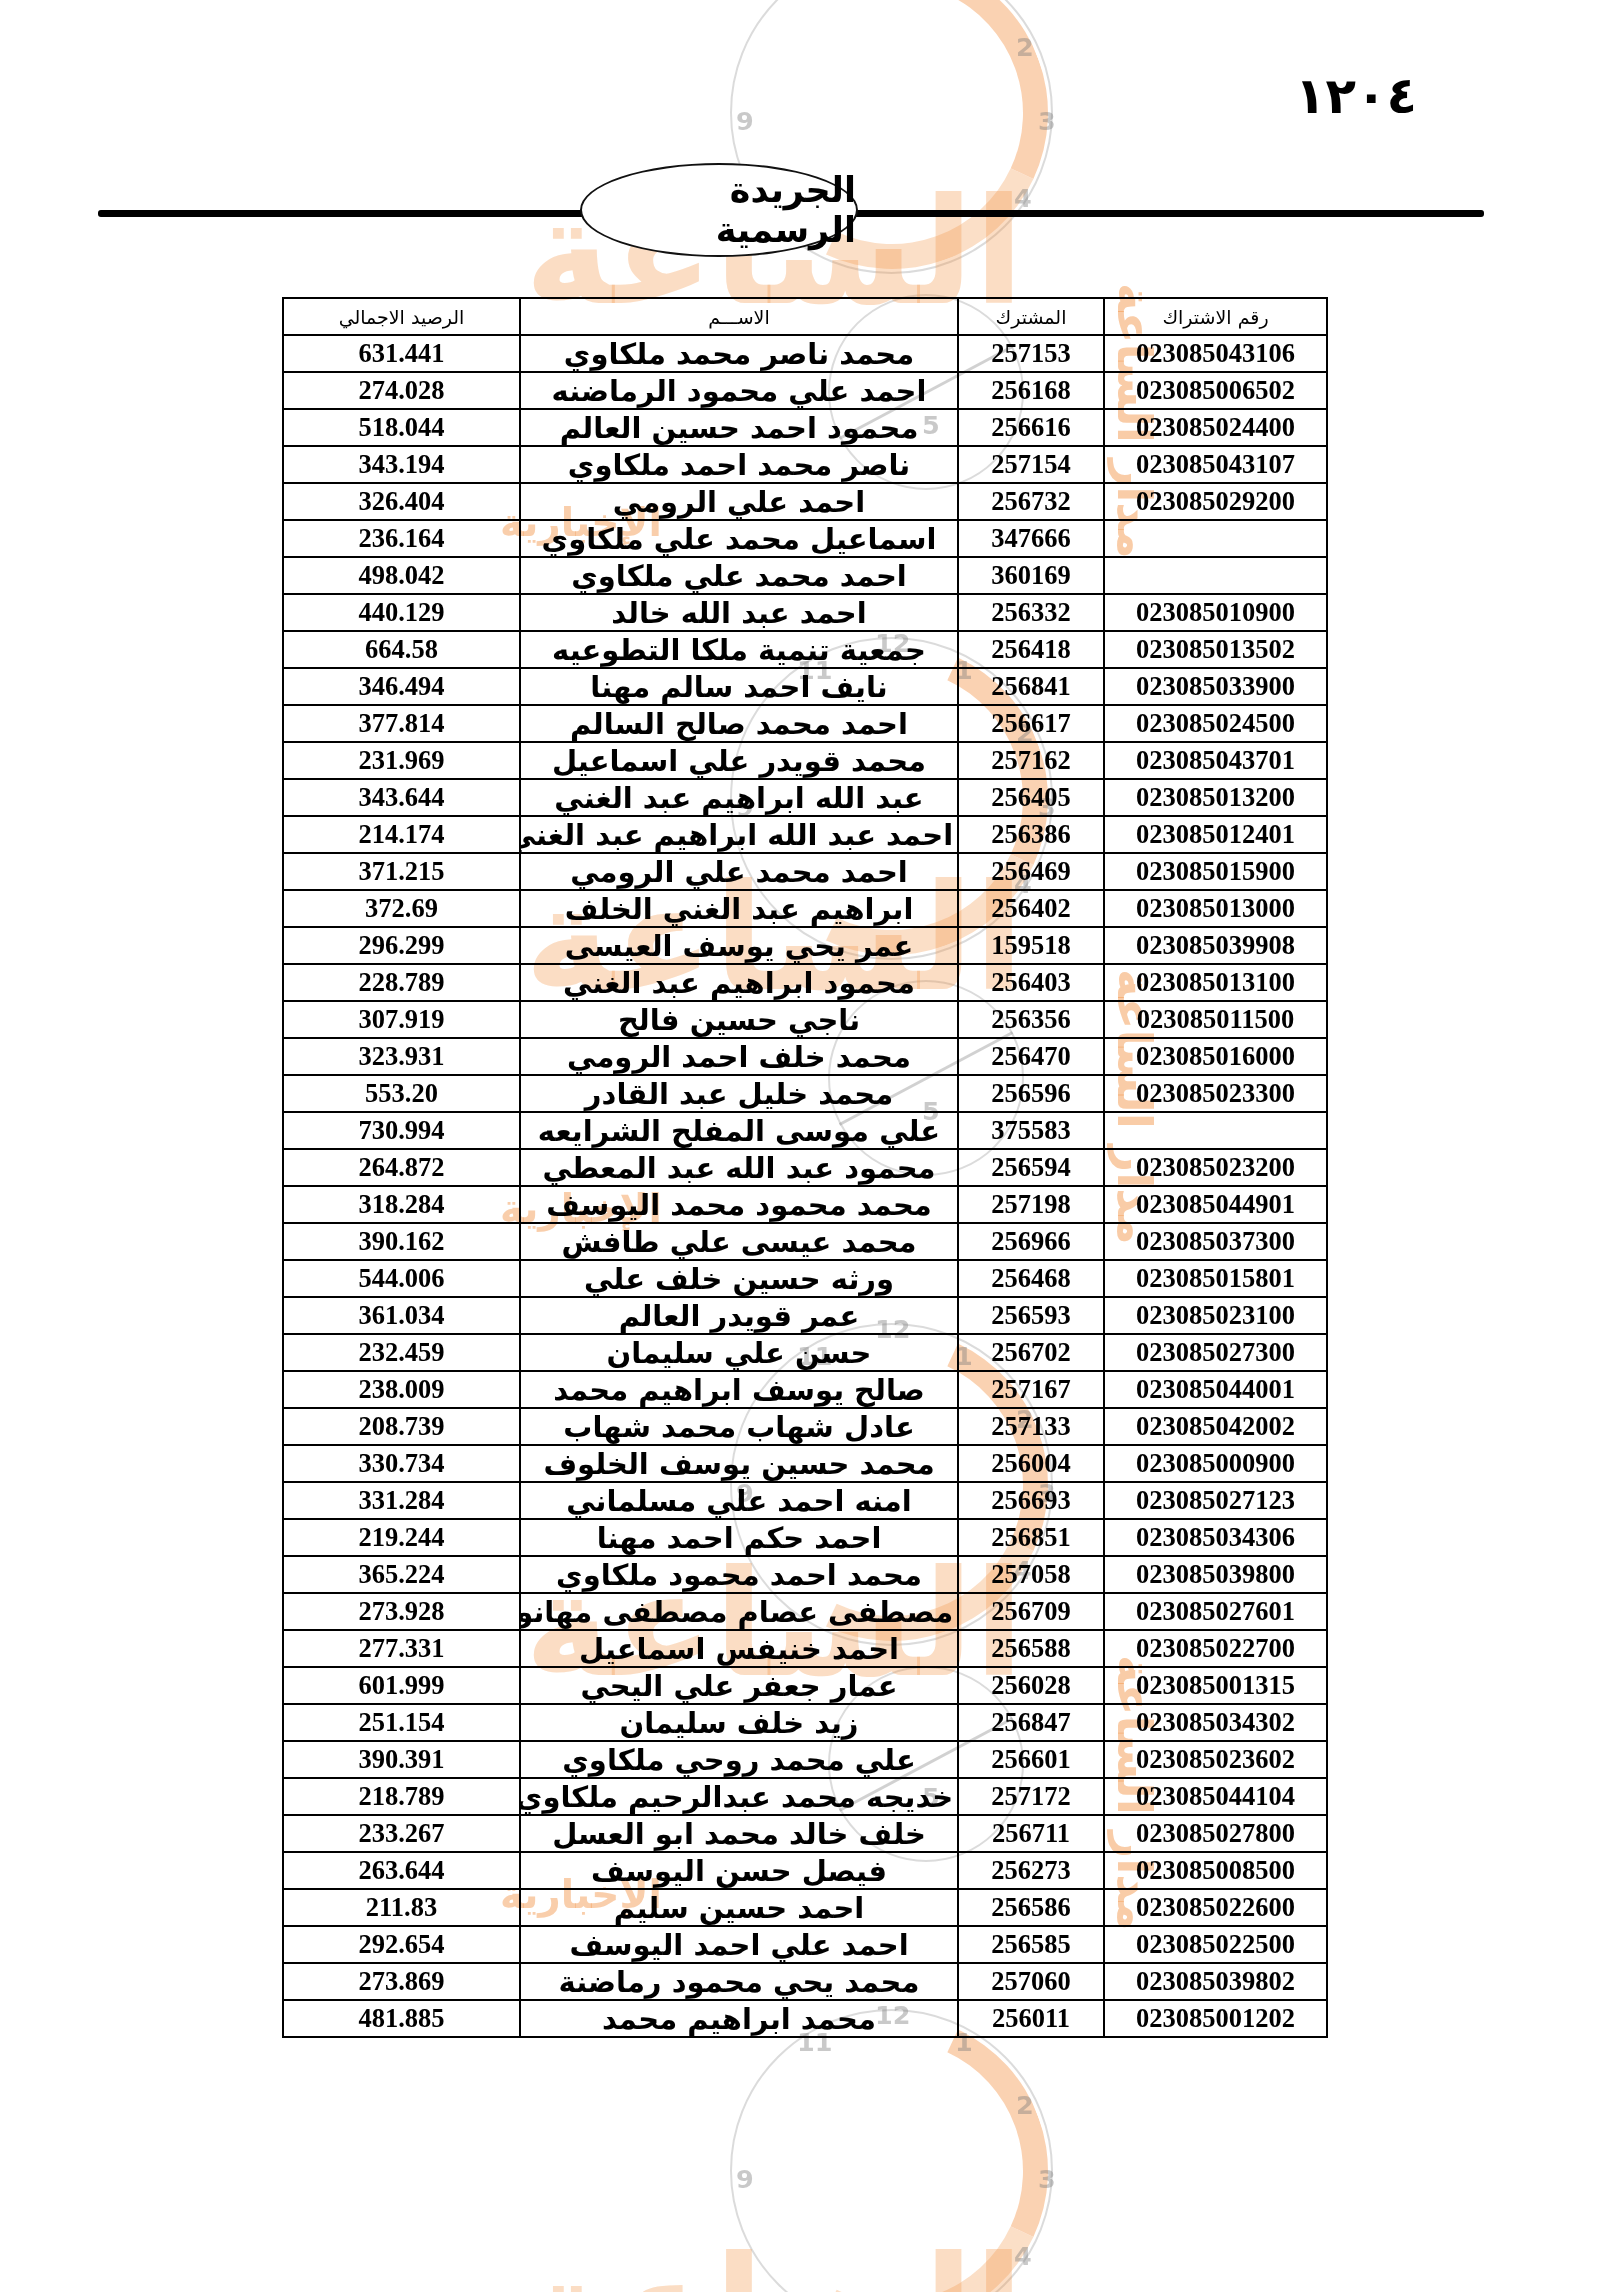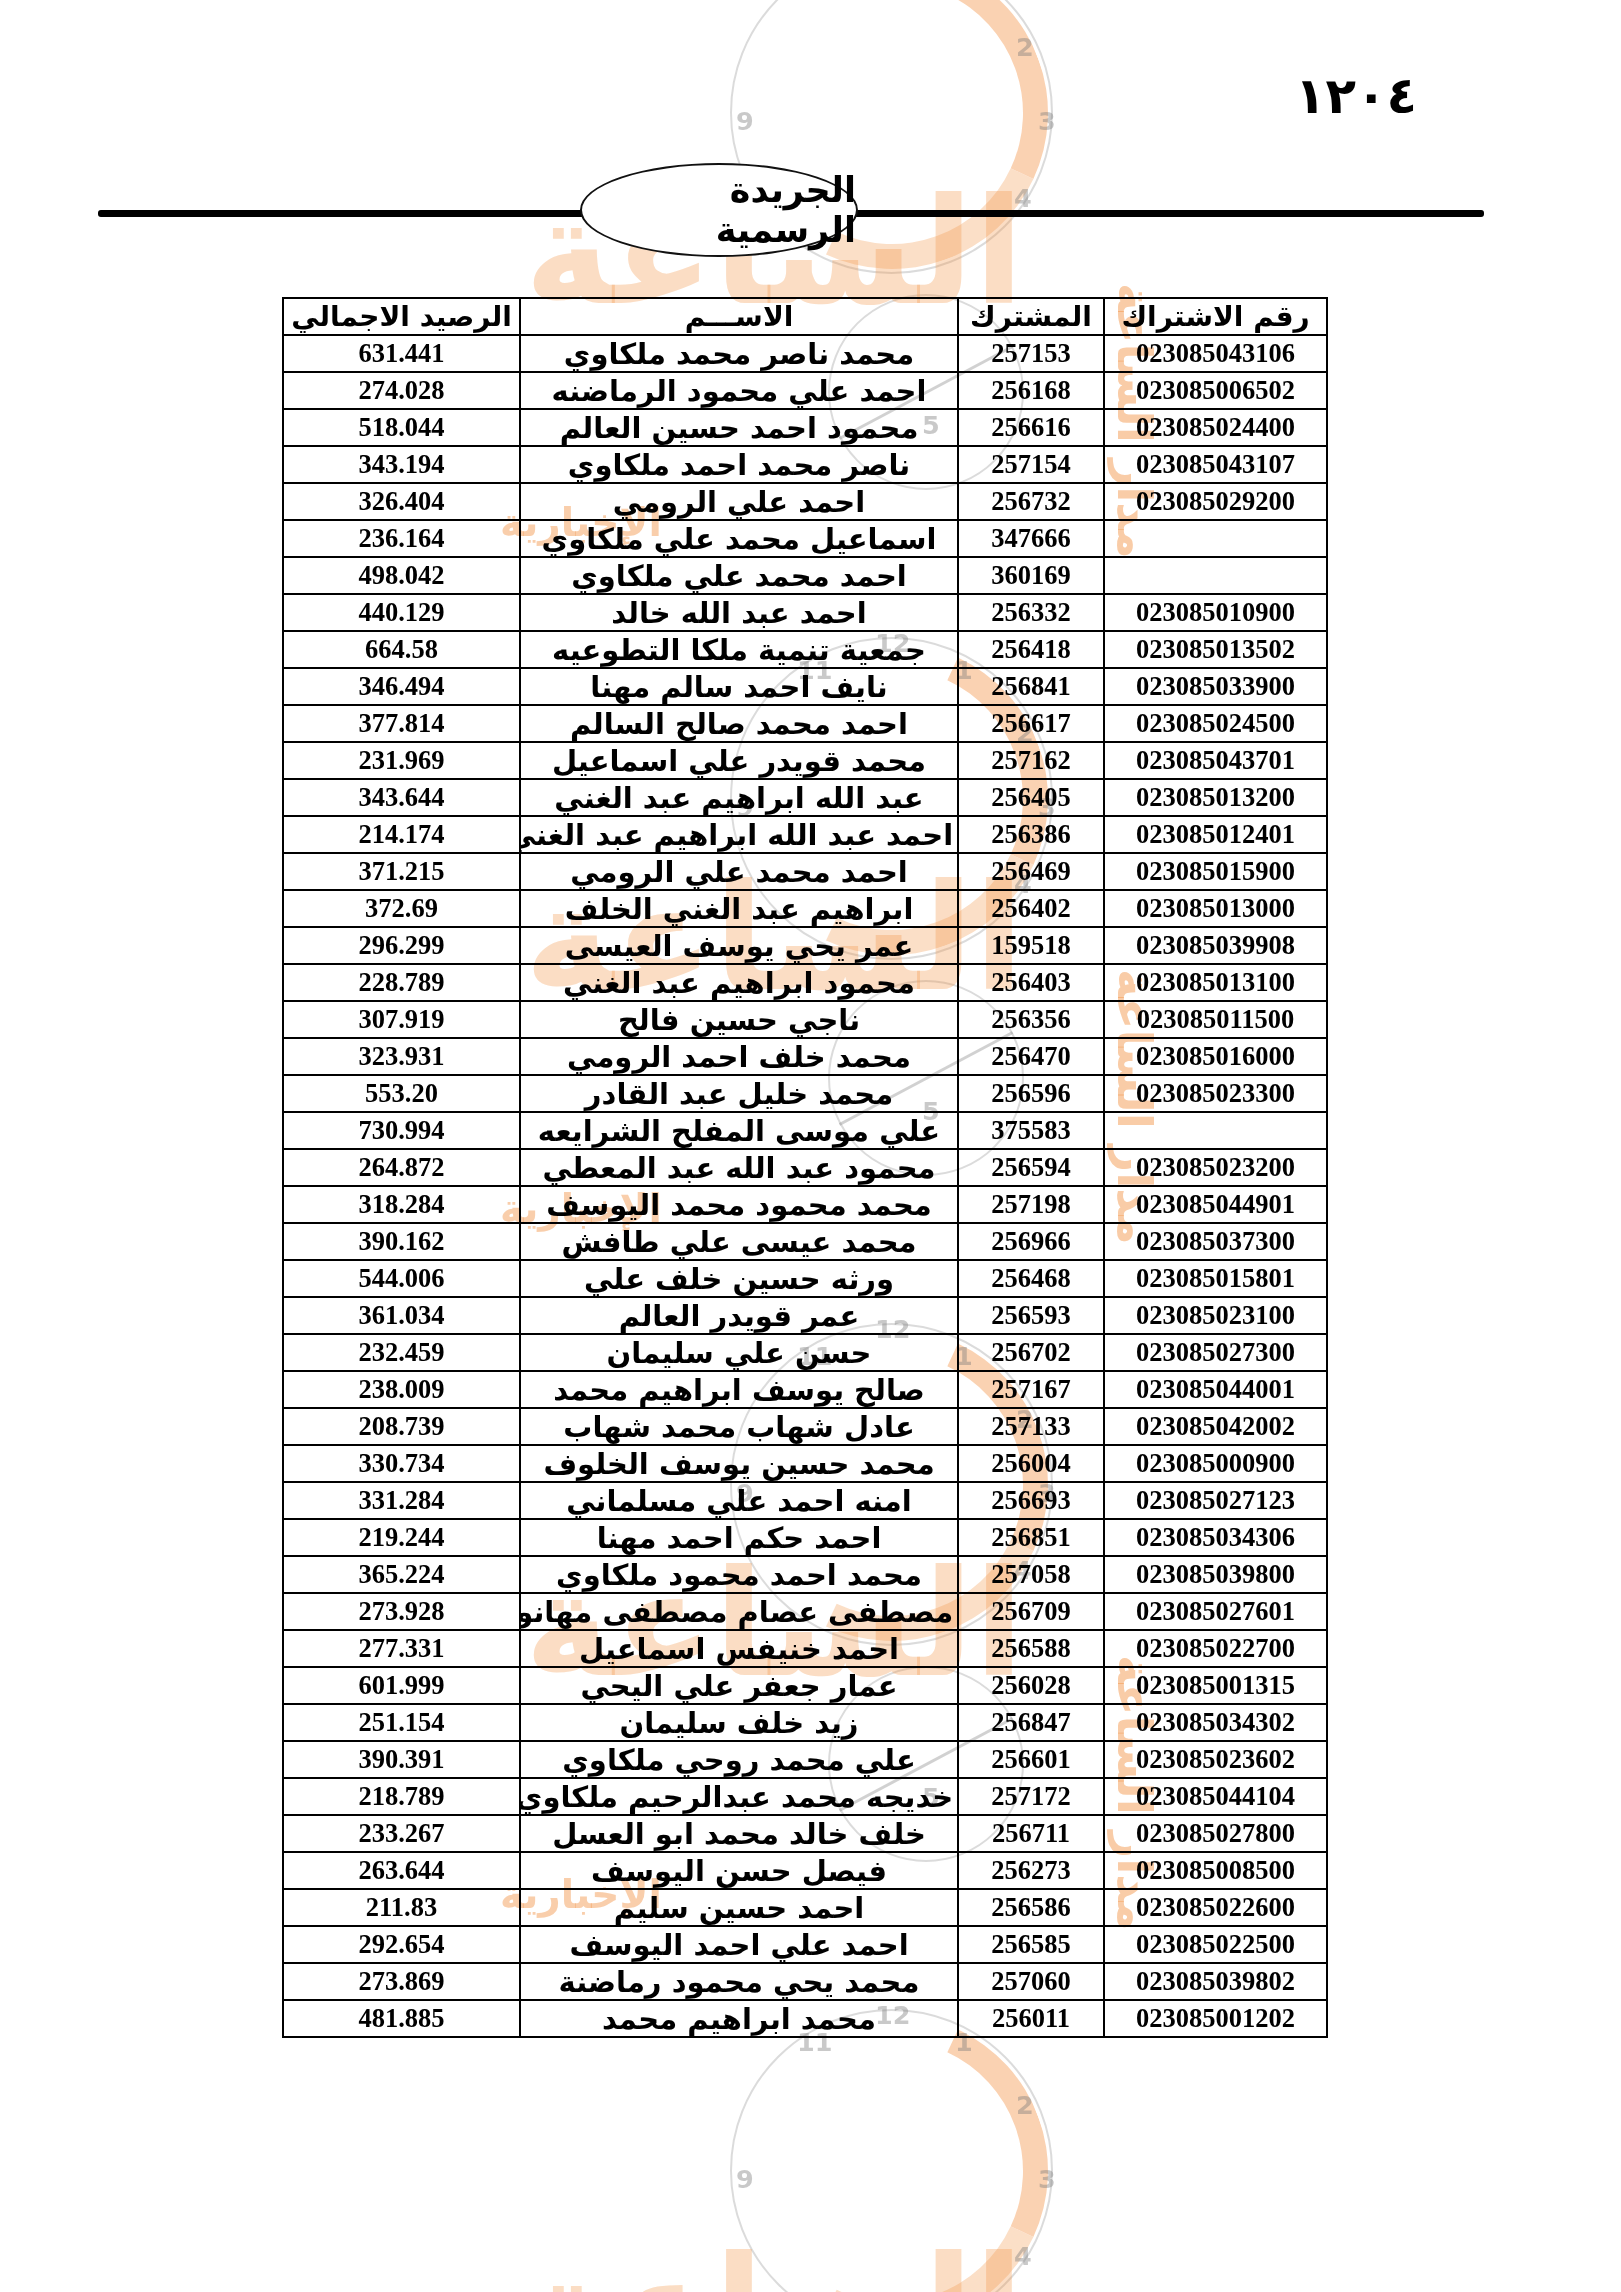--- a/index.html
+++ b/index.html
@@ -78,21 +78,21 @@
     border-collapse: collapse; table-layout: fixed;
     background: transparent;
   }
   .subs-table th, .subs-table td {
     border: 2px solid #000;
     height: 37px;
     padding: 0 3.9px;
     text-align: center; vertical-align: middle;
     overflow: hidden; white-space: nowrap;
   }
-  .subs-table th { font-size: 28px; font-weight: bold; margin-left: 24px; }
+  .subs-table th { font-size: 19px; font-weight: normal; margin-left: 24px; }
   td.cell-name { font-size: 29px; font-weight: bold; }
   td.cell-num {
     font-family: "Liberation Serif", "DejaVu Serif", serif;
     font-size: 26.5px; font-weight: bold;
   }
 </style>
 </head>
 <body>
 
 <div class="wm-layer">

